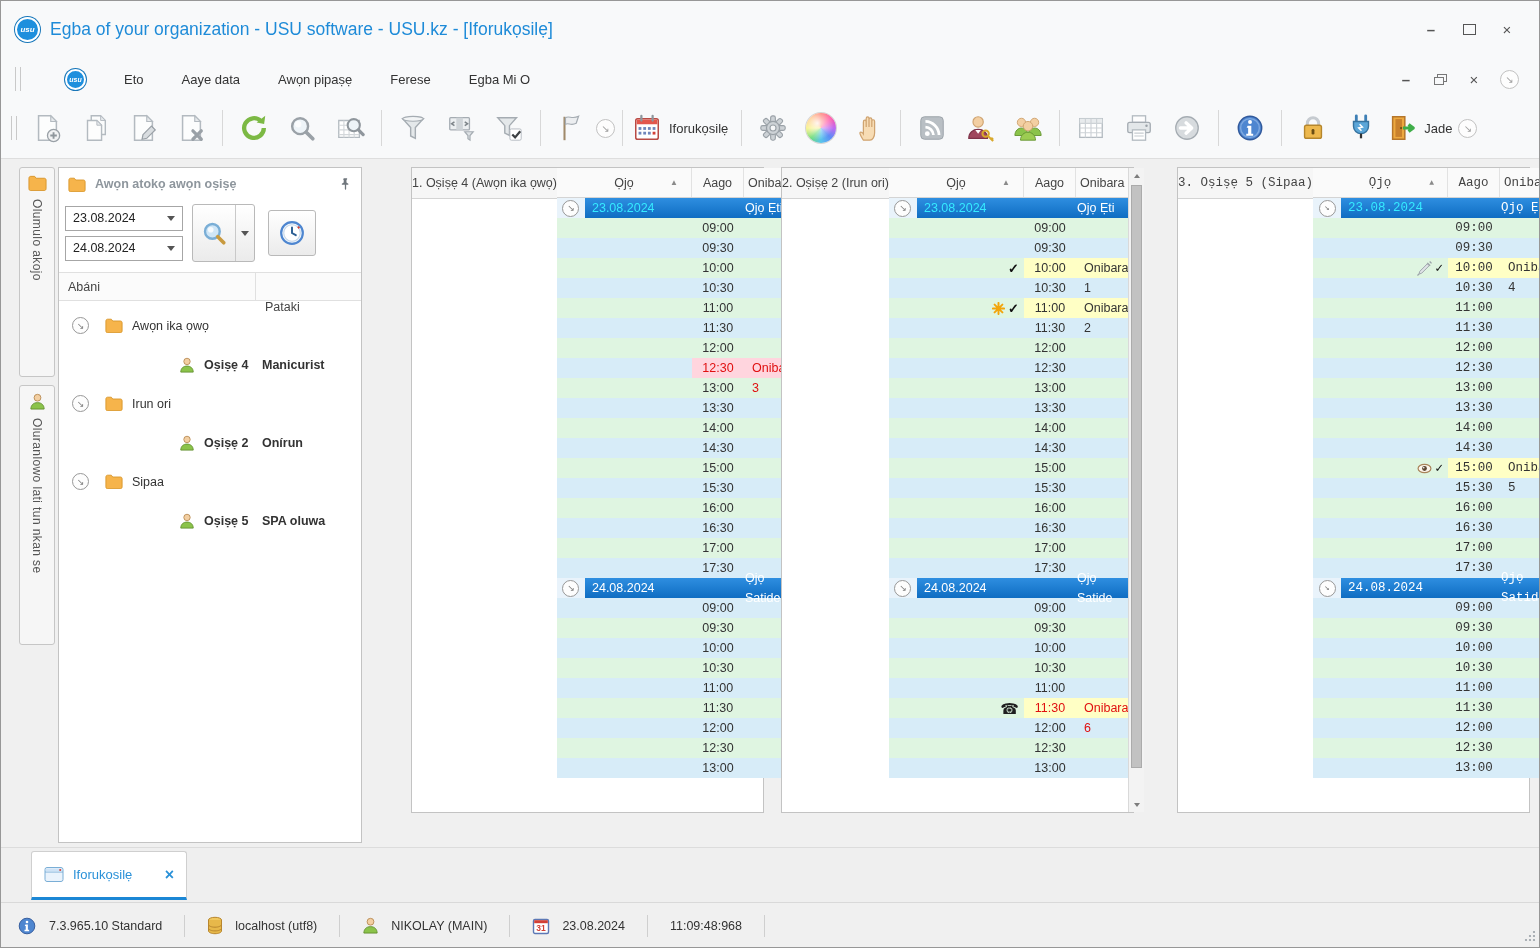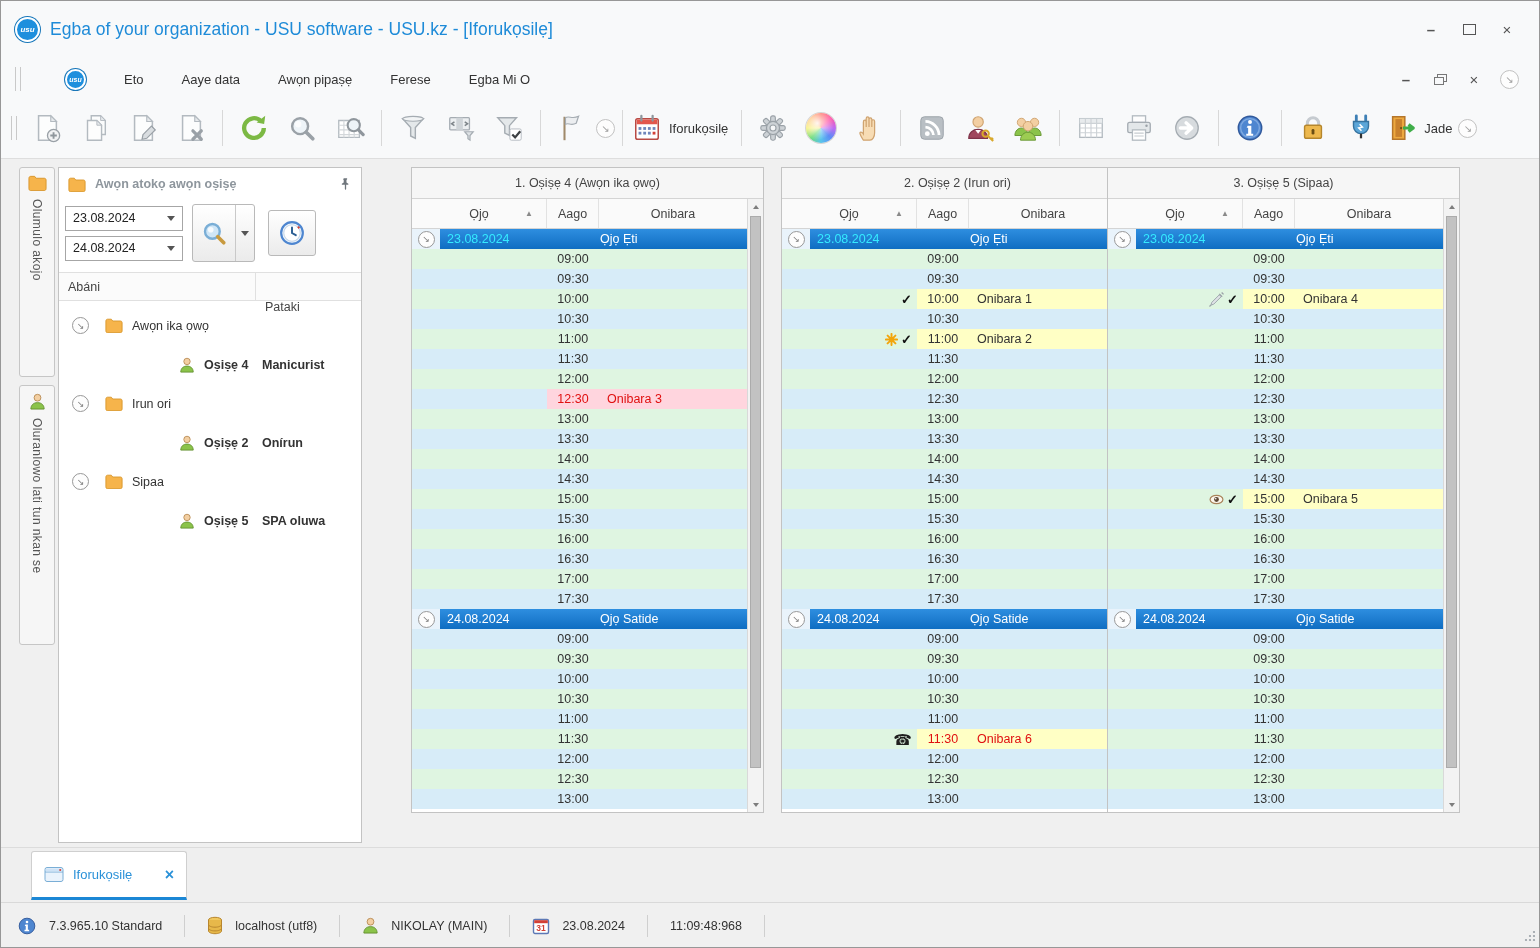--- a/index.html
+++ b/index.html
@@ -53,22 +53,22 @@
   .th-c2{flex:1;padding-left:9px;margin-top:40px;}
   .tree-body{flex:1;overflow:hidden;padding-top:5px;}
   .tree-row{position:relative;display:flex;align-items:center;height:39px;font-size:12.5px;color:#333;}
   .tree-row.group{padding-left:13px;gap:0;}
   .tree-row.group .circle-glyph{margin-right:16px;}
   .tree-row.group .svg-icon{margin-right:9px;}
   .tree-row.child{padding-left:120px;font-weight:bold;}
   .tree-row.child .svg-icon{margin-right:9px;}
   .tr-role{position:absolute;left:203px;}
   
-  .panel{position:absolute;top:166px;width:353px;height:646px;background:#fff;border:1px solid #c3c3c3;box-sizing:border-box;display:flex;flex-direction:column;}
-  .panel.p0{left:410px;} .panel.p1{left:780px;} .panel.p2{left:1106px;}
+  .panel{position:absolute;top:166px;width:353px;height:646px;background:#fff;border:1px solid #c3c3c3;box-sizing:border-box;display:flex;flex-direction:row;}
+  .panel.p0{left:410px;} .panel.p1{left:780px;} .panel.p2{left:1176px;font-family:Liberation Mono, monospace;}
   .panel-title{height:30px;line-height:30px;text-align:center;background:#f6f6f6;border-bottom:1px solid #d4d4d4;color:#444;font-size:12.5px;flex:0 0 auto;}
   .panel-main{flex:1;display:flex;min-height:0;justify-content:flex-end;}
   .grid-area{flex:1;display:flex;flex-direction:column;min-width:0;}
   .grid-head{height:29px;display:flex;border-bottom:1px solid #d4d4d4;background:#fafafa;color:#444;flex:0 0 auto;}
   .gh{display:flex;align-items:center;justify-content:center;font-size:12.5px;box-sizing:border-box;}
   .gh.ojo{width:135px;border-right:1px solid #e2e2e2;position:relative;}
   .gh.ojo .sort{position:absolute;right:13px;font-size:8px;color:#8a8a8a;}
   .gh.aago{width:52px;border-right:1px solid #e2e2e2;}
   .gh.oni{flex:1;}
   .rows{flex:1;overflow:hidden;}

